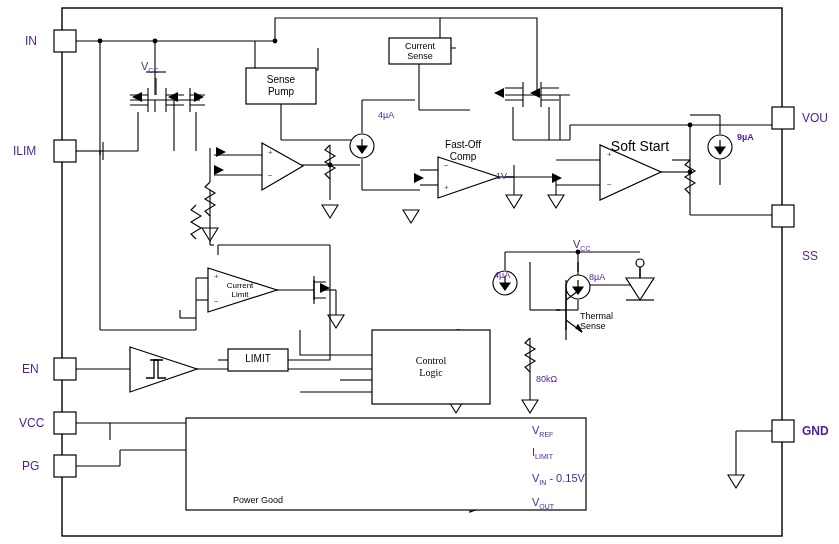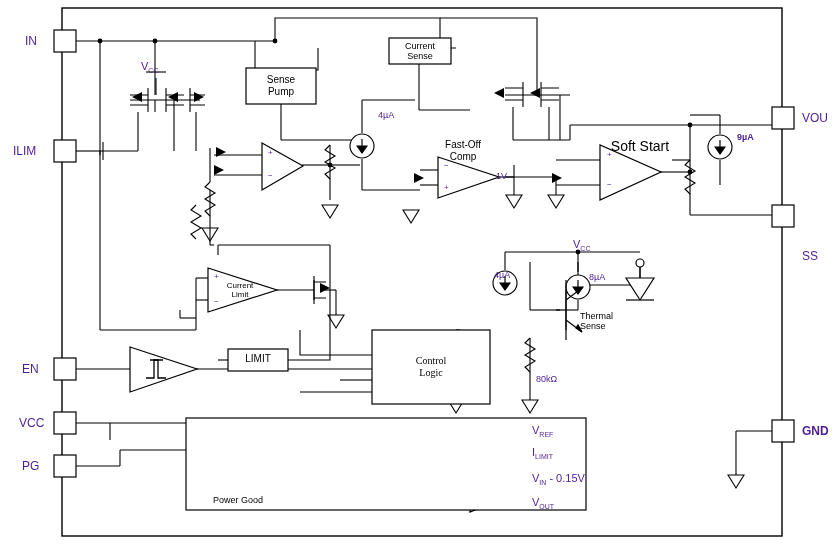--- a/index.html
+++ b/index.html
@@ -351,21 +351,21 @@
   <div class="boxlbl" style="left:210px;top:281px;width:60px;font-size:8px;">
     <span>Current</span><br><span>Limit</span>
   </div>
   <div class="boxlbl" style="left:228px;top:353px;width:60px;font-size:10px;">LIMIT</div>
   <div class="boxlbl" style="left:372px;top:355px;width:118px;font-family:Liberation Serif, serif;">
     <span>Control</span><br><span>Logic</span>
   </div>
   <div class="boxlbl" style="left:580px;top:311px;width:62px;font-size:9px;text-align:left;">
     <span>Thermal</span><br><span>Sense</span>
   </div>
-  <div class="boxlbl" style="left:193px;top:495px;width:90px;font-size:9px;text-align:center;">Power Good</div>
+  <div class="boxlbl" style="left:193px;top:495px;width:90px;font-size:9px;text-align:right;">Power Good</div>
 
   <div class="lbl" style="left:141px;top:60px;font-size:11px;">V<sub>CC</sub></div>
   <div class="lbl" style="left:573px;top:238px;font-size:11px;">V<sub>CC</sub></div>
 
   <div class="lbl sm" style="left:378px;top:110px;">4µA</div>
   <div class="lbl sm" style="left:737px;top:132px;font-weight:bold;">9µA</div>
   <div class="lbl sm" style="left:494px;top:270px;">4µA</div>
   <div class="lbl sm" style="left:589px;top:272px;">8µA</div>
   <div class="lbl sm" style="left:496px;top:171px;">1V</div>
   <div class="lbl sm" style="left:536px;top:374px;">80kΩ</div>

